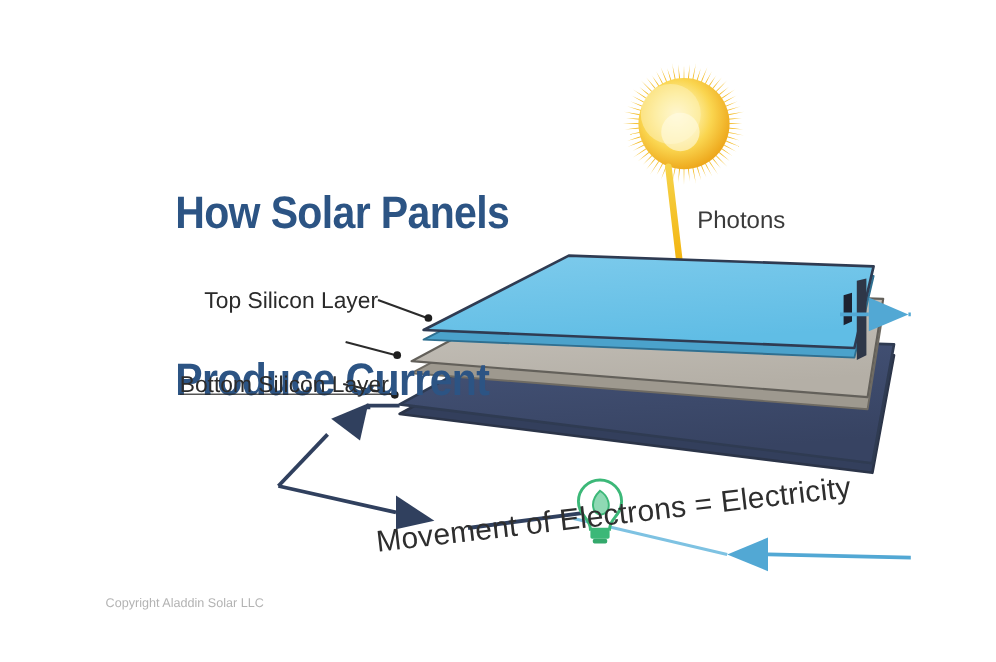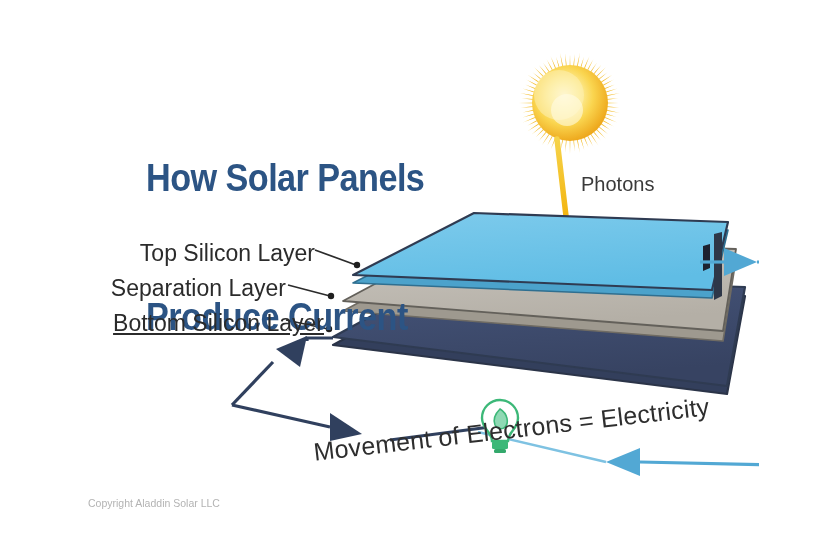--- a/index.html
+++ b/index.html
@@ -37,21 +37,21 @@
     font-weight: bold;
     font-size: 38px;
     letter-spacing: -0.6px;
     color: #2c5484;
     line-height: 1.22;
     transform: scaleX(0.9);
     transform-origin: left top;
   }
   #title .tline { display: block; }
   .layer-label {
-    font-size: 23px;
+    font-size: 19px;
     color: #2b2b2b;
     text-align: right;
     font-family: "Liberation Sans", sans-serif;
   }
   #label-top    { left: 10px; top: 241px; width: 305px; }
   #label-sep    { left: 10px; top: 276px; width: 276px; }
   #label-bottom { left: 0; top: 311px; width: 324px; text-decoration: underline; }
   #photons-label {
     left: 581px;
     top: 173px;
@@ -259,21 +259,20 @@
       <circle cx="329" cy="329" r="3.2"></circle>
     </g>
   </svg>
 
   <div class="txt" id="title">
     <span class="tline">How Solar Panels</span>
     <span class="tline">Produce Current</span>
   </div>
 
   <div class="txt layer-label" id="label-top">Top Silicon Layer</div>
-  <div class="txt layer-label" id="label-sep">Separation Layer</div>
   <div class="txt layer-label" id="label-bottom">Bottom Silicon Layer</div>
 
   <div class="txt" id="photons-label">Photons</div>
 
   <div class="txt" id="electrons-caption">Movement of Electrons = Electricity</div>
 
   <div class="txt" id="copyright">
     <span>Copyright Aladdin Solar LLC</span>
   </div>
 

